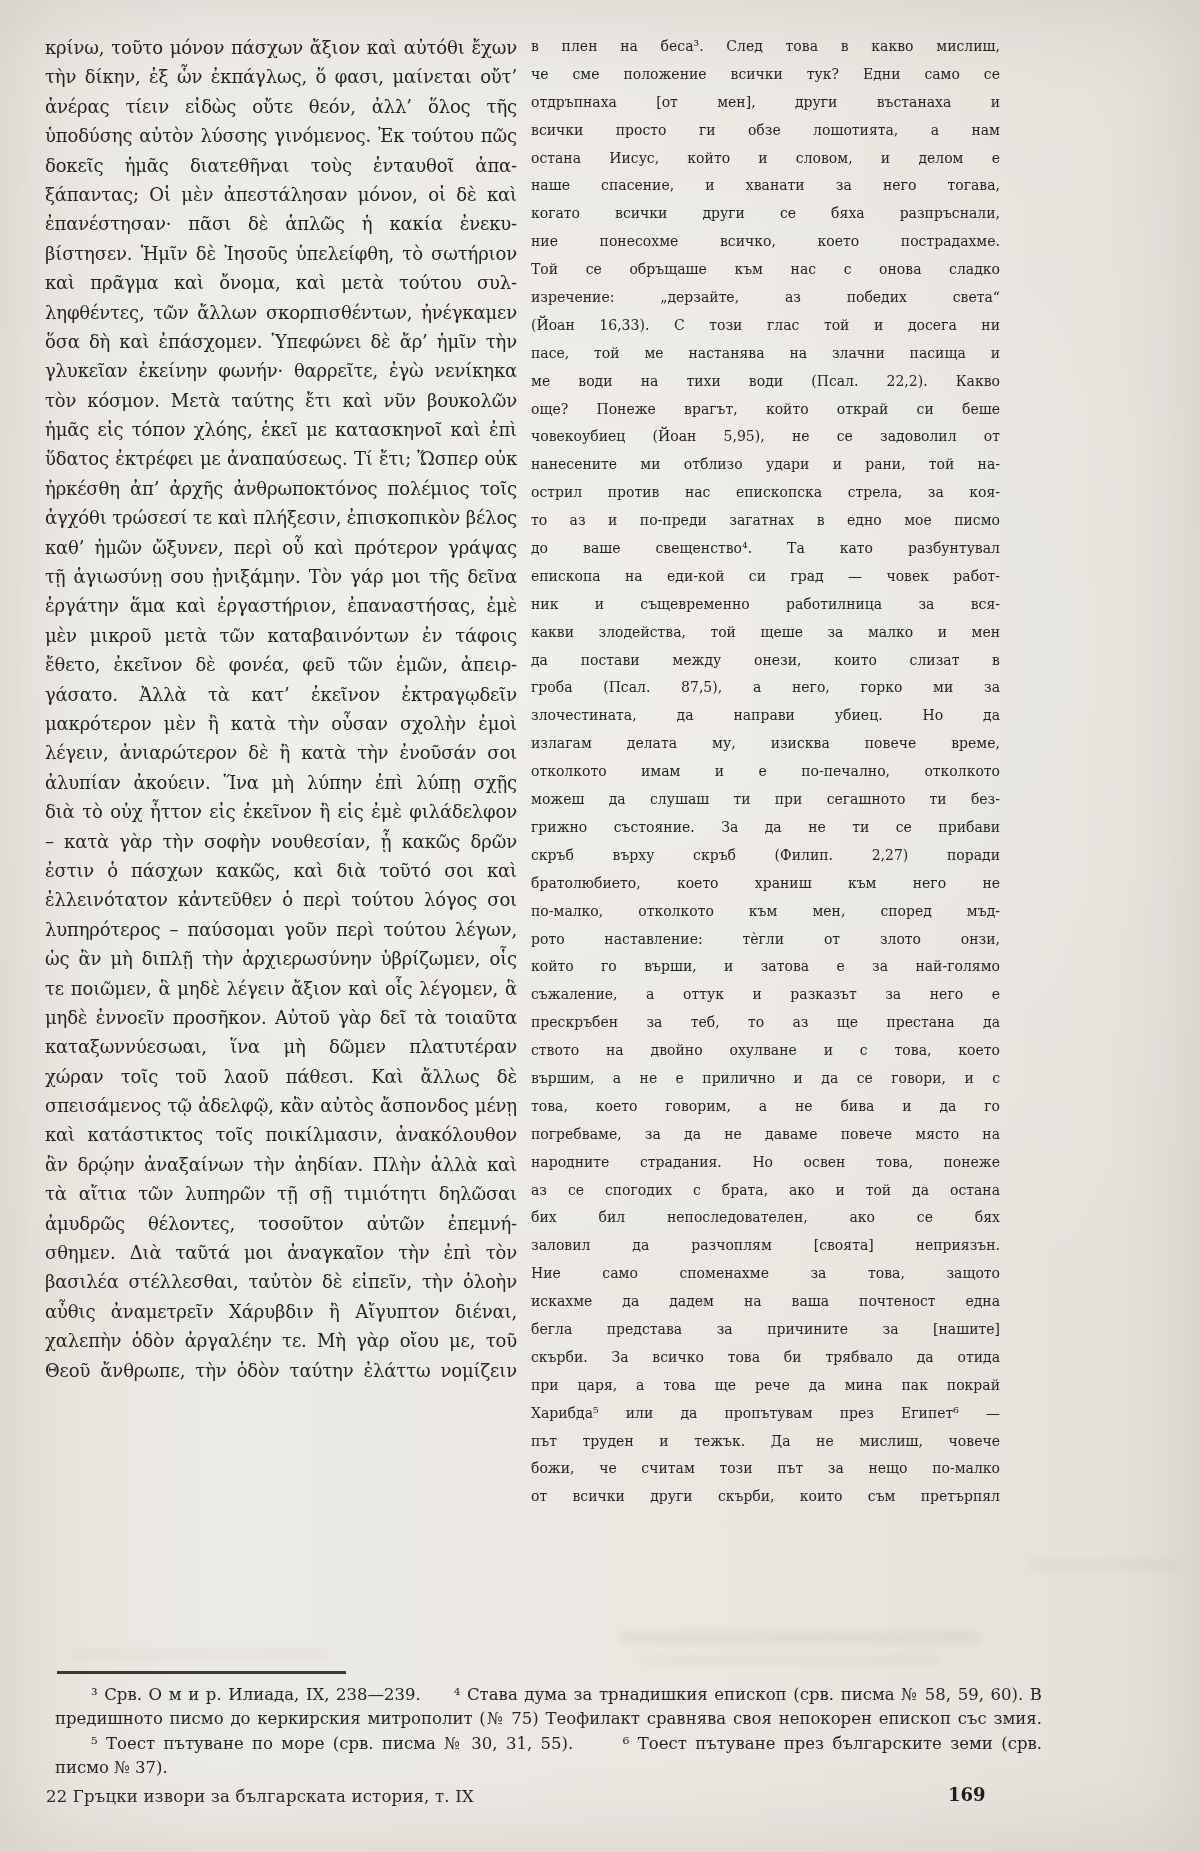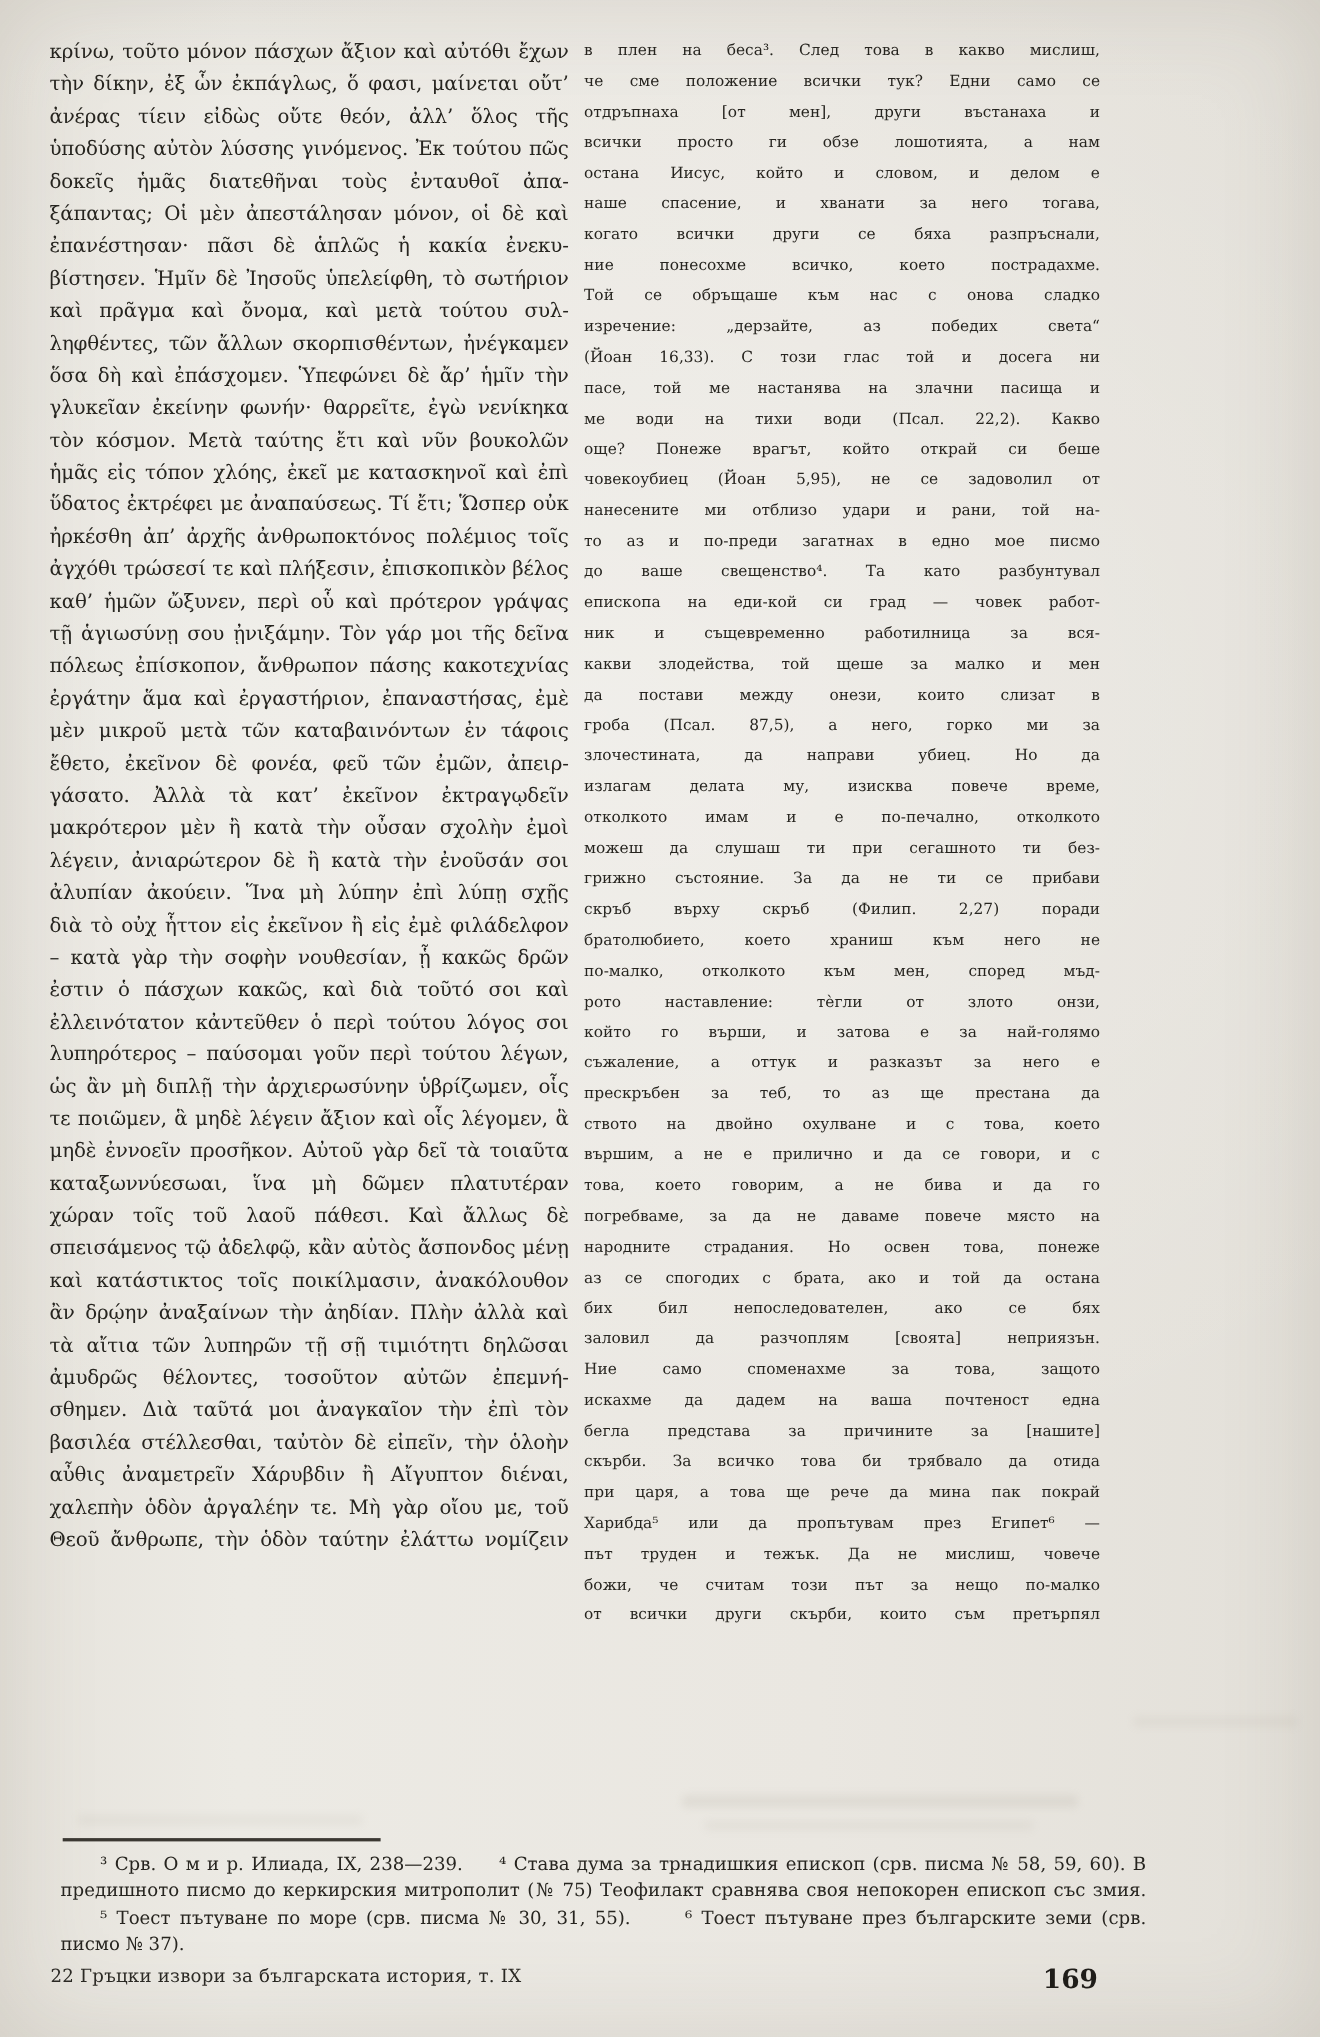--- a/index.html
+++ b/index.html
@@ -51,21 +51,21 @@
   .footnotes .line:nth-child(4) { text-align-last:left; }
   .footer {
     position:absolute; left:46px; top:1784px; width:1108px; height:30px;text-decoration:underline;
   }
   .footer-left {
     position:absolute; left:0; top:3px;
     font-size:16.5px; letter-spacing:.2px; color:#2b2924;
   }
   .footer-page {
     position:absolute; left:902px; top:0;
-    font-size:24px; font-weight:bold; color:#1f1d19;
+    font-size:18px; font-weight:bold; color:#1f1d19;
   }
   .smudge {
     position:absolute; background:#9d9populate78a; background:#a29b8d;
     filter:blur(4px); border-radius:4px; pointer-events:none;
   }
   .s1 { left:620px; top:1632px; width:360px; height:11px; opacity:.16; }
   .s2 { left:70px;  top:1650px; width:260px; height:9px;  opacity:.10; }
   .s3 { left:1030px; top:1560px; width:150px; height:10px; opacity:.10; }
   .s4 { left:640px; top:1655px; width:300px; height:9px; opacity:.10; }
 </style>
@@ -87,21 +87,20 @@
       <div class="line">ληφθέντες, τῶν ἄλλων σκορπισθέντων, ἠνέγκαμεν</div>
       <div class="line">ὅσα δὴ καὶ ἐπάσχομεν. Ὑπεφώνει δὲ ἄρ’ ἡμῖν τὴν</div>
       <div class="line">γλυκεῖαν ἐκείνην φωνήν· θαρρεῖτε, ἐγὼ νενίκηκα</div>
       <div class="line">τὸν κόσμον. Μετὰ ταύτης ἔτι καὶ νῦν βουκολῶν</div>
       <div class="line">ἡμᾶς εἰς τόπον χλόης, ἐκεῖ με κατασκηνοῖ καὶ ἐπὶ</div>
       <div class="line">ὕδατος ἐκτρέφει με ἀναπαύσεως. Τί ἔτι; Ὥσπερ οὐκ</div>
       <div class="line">ἠρκέσθη ἀπ’ ἀρχῆς ἀνθρωποκτόνος πολέμιος τοῖς</div>
       <div class="line">ἀγχόθι τρώσεσί τε καὶ πλήξεσιν, ἐπισκοπικὸν βέλος</div>
       <div class="line">καθ’ ἡμῶν ὤξυνεν, περὶ οὗ καὶ πρότερον γράψας</div>
       <div class="line">τῇ ἁγιωσύνῃ σου ᾐνιξάμην. Τὸν γάρ μοι τῆς δεῖνα</div>
-      <div class="line">πόλεως ἐπίσκοπον, ἄνθρωπον πάσης κακοτεχνίας</div>
       <div class="line">ἐργάτην ἅμα καὶ ἐργαστήριον, ἐπαναστήσας, ἐμὲ</div>
       <div class="line">μὲν μικροῦ μετὰ τῶν καταβαινόντων ἐν τάφοις</div>
       <div class="line">ἔθετο, ἐκεῖνον δὲ φονέα, φεῦ τῶν ἐμῶν, ἀπειρ-</div>
       <div class="line">γάσατο. Ἀλλὰ τὰ κατ’ ἐκεῖνον ἐκτραγῳδεῖν</div>
       <div class="line">μακρότερον μὲν ἢ κατὰ τὴν οὖσαν σχολὴν ἐμοὶ</div>
       <div class="line">λέγειν, ἀνιαρώτερον δὲ ἢ κατὰ τὴν ἐνοῦσάν σοι</div>
       <div class="line">ἀλυπίαν ἀκούειν. Ἵνα μὴ λύπην ἐπὶ λύπῃ σχῇς</div>
       <div class="line">διὰ τὸ οὐχ ἧττον εἰς ἐκεῖνον ἢ εἰς ἐμὲ φιλάδελφον</div>
       <div class="line">– κατὰ γὰρ τὴν σοφὴν νουθεσίαν, ᾗ κακῶς δρῶν</div>
       <div class="line">ἐστιν ὁ πάσχων κακῶς, καὶ διὰ τοῦτό σοι καὶ</div>
@@ -134,20 +133,21 @@
       <div class="line">когато всички други се бяха разпръснали,</div>
       <div class="line">ние понесохме всичко, което пострадахме.</div>
       <div class="line">Той се обръщаше към нас с онова сладко</div>
       <div class="line">изречение: „дерзайте, аз победих света“</div>
       <div class="line">(Йоан 16,33). С този глас той и досега ни</div>
       <div class="line">пасе, той ме настанява на злачни пасища и</div>
       <div class="line">ме води на тихи води (Псал. 22,2). Какво</div>
       <div class="line">още? Понеже врагът, който открай си беше</div>
       <div class="line">човекоубиец (Йоан 5,95), не се задоволил от</div>
       <div class="line">нанесените ми отблизо удари и рани, той на-</div>
+      <div class="line">острил против нас епископска стрела, за коя-</div>
       <div class="line">то аз и по-преди загатнах в едно мое писмо</div>
       <div class="line">до ваше свещенство⁴. Та като разбунтувал</div>
       <div class="line">епископа на еди-кой си град — човек работ-</div>
       <div class="line">ник и същевременно работилница за вся-</div>
       <div class="line">какви злодейства, той щеше за малко и мен</div>
       <div class="line">да постави между онези, които слизат в</div>
       <div class="line">гроба (Псал. 87,5), а него, горко ми за</div>
       <div class="line">злочестината, да направи убиец. Но да</div>
       <div class="line">излагам делата му, изисква повече време,</div>
       <div class="line">отколкото имам и е по-печално, отколкото</div>

